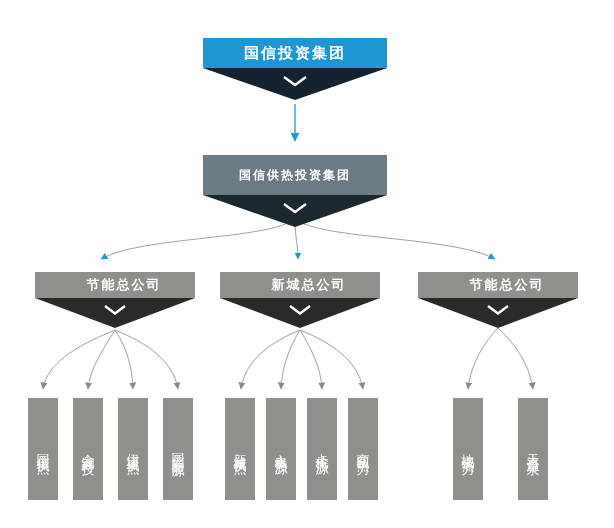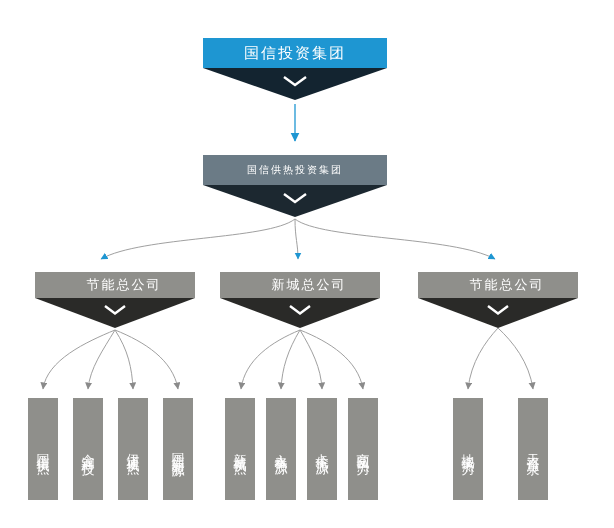--- a/index.html
+++ b/index.html
@@ -5,23 +5,23 @@
   * { margin:0; padding:0; box-sizing:border-box; }
   html,body { background:#ffffff; font-family:"Liberation Sans", sans-serif; }
   .canvas { position:relative; width:614px; height:528px; background:#fff; overflow:hidden; }
 
   .lines { position:absolute; left:0; top:0; z-index:1; pointer-events:none; }
   .cline { fill:none; stroke:var(--line); stroke-width:1; }
   .cline-blue { fill:none; stroke:var(--arrow-blue); stroke-width:1.3; }
 
   .banner { position:absolute; z-index:2; }
   .banner-rect { display:flex; align-items:center; justify-content:center;
-                 color:#fff; letter-spacing:2px; font-weight:400; }
+                 color:#fff; letter-spacing:2px; font-weight:700; }
   .lvl1 .banner-rect { background:var(--root-banner); height:30px; font-size:15px; }
-  .lvl2 .banner-rect { background:var(--holding-banner); height:30px; font-size:10px; }
+  .lvl2 .banner-rect { background:var(--holding-banner); height:40px; font-size:12px; }
   .lvl3 .banner-rect { background:var(--group-banner); height:26px; font-size:13px;padding-left:18px; }
   .banner svg { display:block; }
   .chev { fill:none; stroke:#ffffff; stroke-width:2.4; }
 
   .leaf { position:absolute; z-index:2; width:30px; height:102px;
           background:var(--box); display:flex; align-items:center; justify-content:center; }
   .leaf span { writing-mode:vertical-rl; text-orientation:upright; color:#fff;
                font-size:13px; letter-spacing:3px; line-height:1; }
 </style>
 </head>

